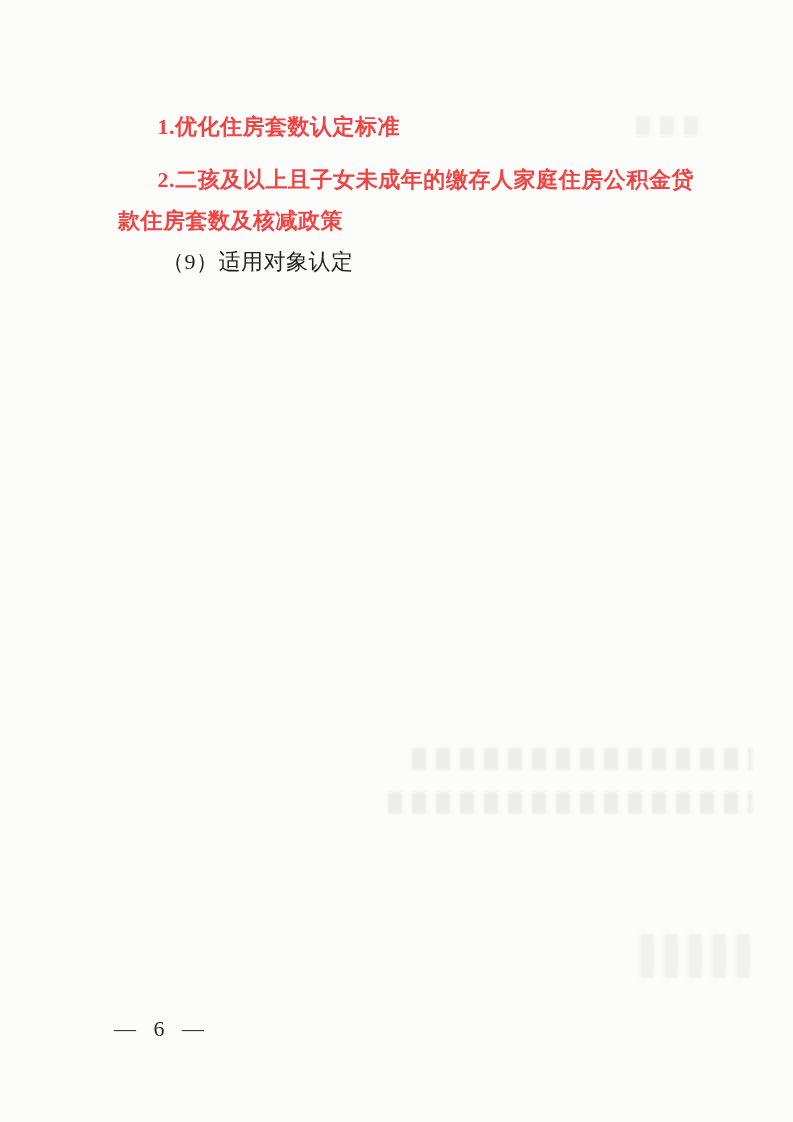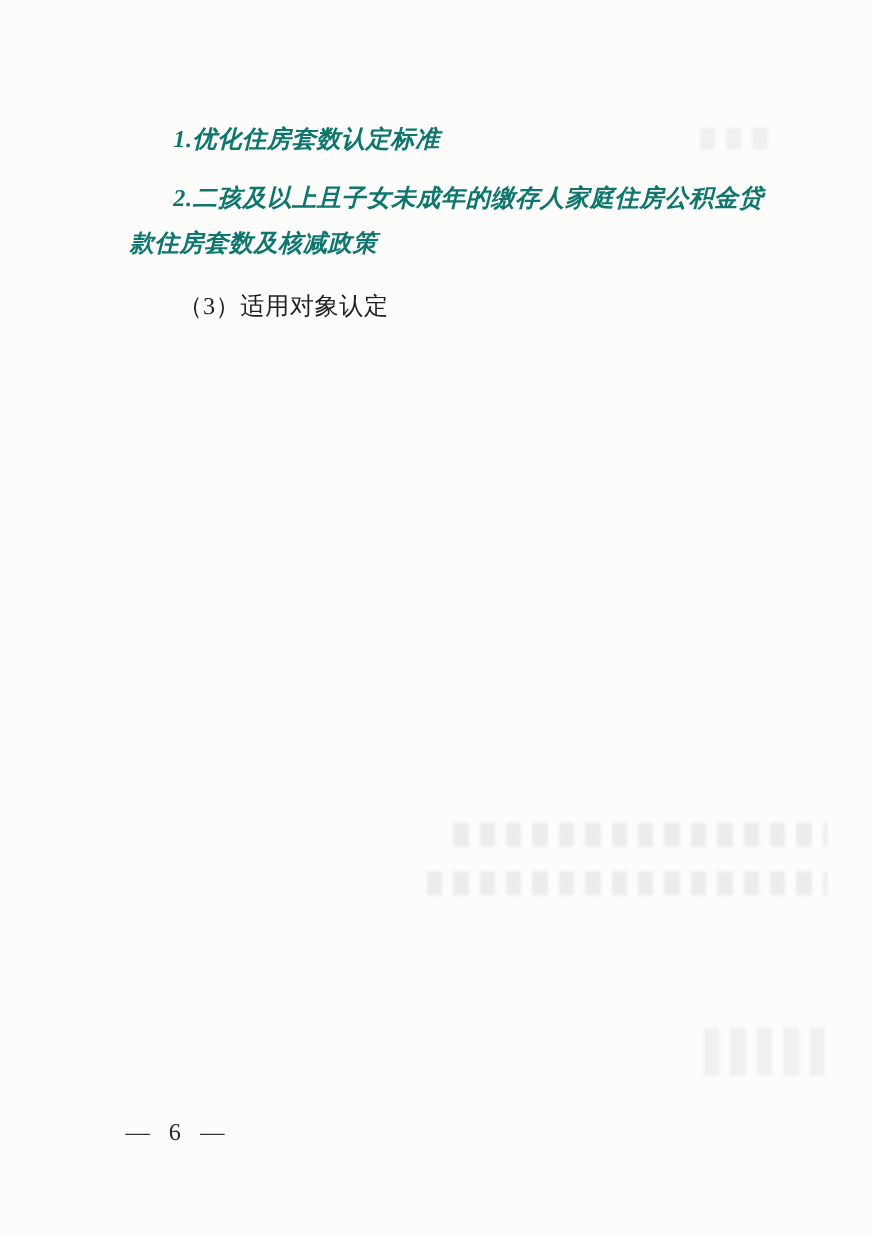--- a/index.html
+++ b/index.html
@@ -25,25 +25,24 @@
     font-size: 22px;
     line-height: 41px;
     text-align: justify;
     text-align-last: left;
     letter-spacing: 0.5px;
   }
   .heading {
     font-weight: bold;
     text-indent: 1.8em;
     margin: 0;
-    color: #0f766e;
-    font-style: italic;
+    color: #ef4444;
   }
   .heading.h1 { margin-bottom: 12px; }
-  .heading.h2 { margin-top: 12px; margin-bottom: 16px; }
+  .heading.h2 { margin-top: 12px; margin-bottom: 0; }
   .para {
     margin: 0;
     text-indent: 2em;
   }
   .subheading {
     margin: 0;
     text-indent: 2em;
   }
   .footer {
     position: absolute;
@@ -81,20 +80,20 @@
   <div class="ghost g4"></div>
 
   <div class="content">
 
     <p class="heading h1">1.优化住房套数认定标准</p>
 
 
 
     <p class="heading h2">2.二孩及以上且子女未成年的缴存人家庭住房公积金贷款住房套数及核减政策</p>
 
-    <p class="subheading">（3）适用对象认定</p>
+    <p class="subheading">（9）适用对象认定</p>
 
 
   </div>
 
   <div class="footer">— 6 —</div>
 
 </div>
 
 </body></html>

